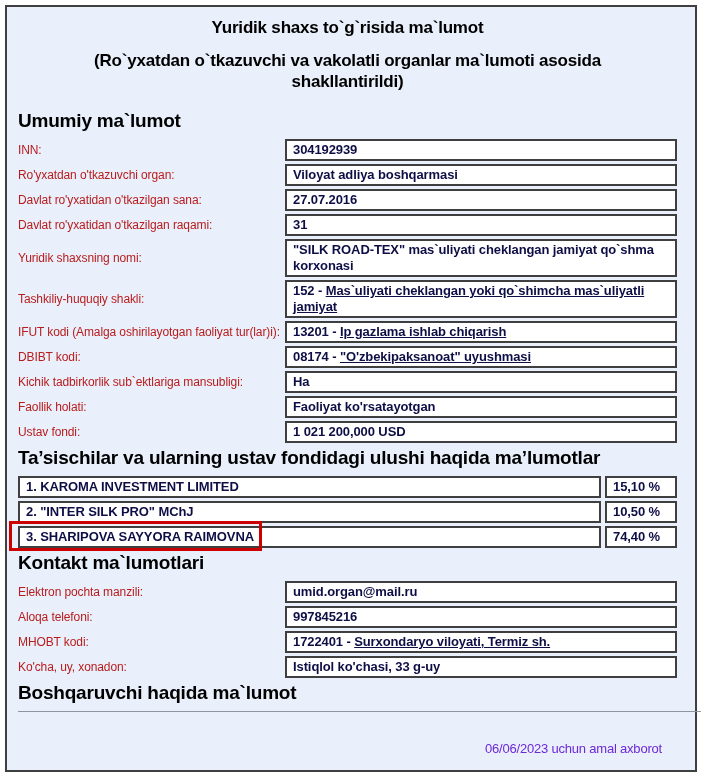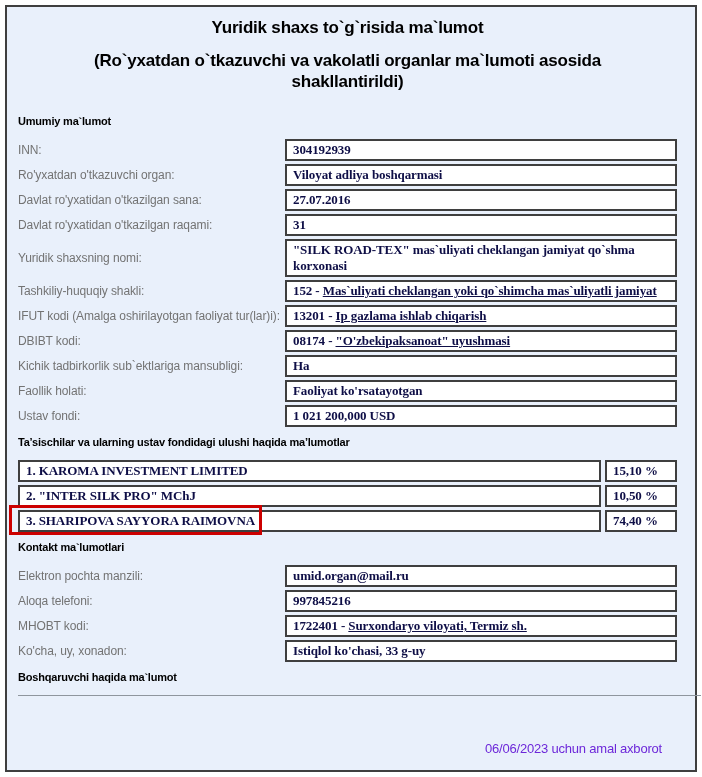--- a/index.html
+++ b/index.html
@@ -14,33 +14,33 @@
     background:#e9f0fb;
     padding:10px 18px 0 11px;
     position:relative;
   }
   .title{
     text-align:center;font-weight:bold;color:#000;
     font-size:17px;line-height:21px;letter-spacing:-0.2px;
   }
   .title2{max-width:600px;margin:12px auto;}
   .section-heading{
-    font-weight:bold;color:#000;font-size:11px;line-height:18px;
+    font-weight:bold;color:#000;font-size:19px;line-height:18px;
     margin:6px 0 9px 0;letter-spacing:-0.2px;
   }
   .section-heading.first{margin-top:20px;}
   .row{display:flex;align-items:center;margin-bottom:3px;}
   .label{
-    flex:0 0 267px;font-size:12px;color:#737373;
+    flex:0 0 267px;font-size:12px;color:#b91c1c;
     letter-spacing:-0.1px;white-space:nowrap;line-height:15px;
   }
   .vbox{
     flex:1;background:#fff;border:2px solid #3f3f3f;
     padding:1px 6px;font-size:13px;font-weight:bold;color:#0e0e46;
-    line-height:16px;min-height:16px;letter-spacing:-0.1px;font-family:Liberation Serif, serif;
+    line-height:16px;min-height:16px;letter-spacing:-0.1px;
   }
   .lnk{color:#0e0e46;text-decoration:underline;cursor:pointer;}
   .founder-row{display:flex;align-items:flex-end;margin-bottom:3px;}
   .fname{flex:1;position:relative;}
   .fshare{flex:0 0 56px;margin-left:4px;}
   .hl{
     position:absolute;left:-11px;top:-7px;width:247px;height:24px;
     border:3px solid #cc0000;pointer-events:none;z-index:3;
   }
   .divider{border-top:1px solid #8f969e;margin:5px -24px 0 0;height:0;}

